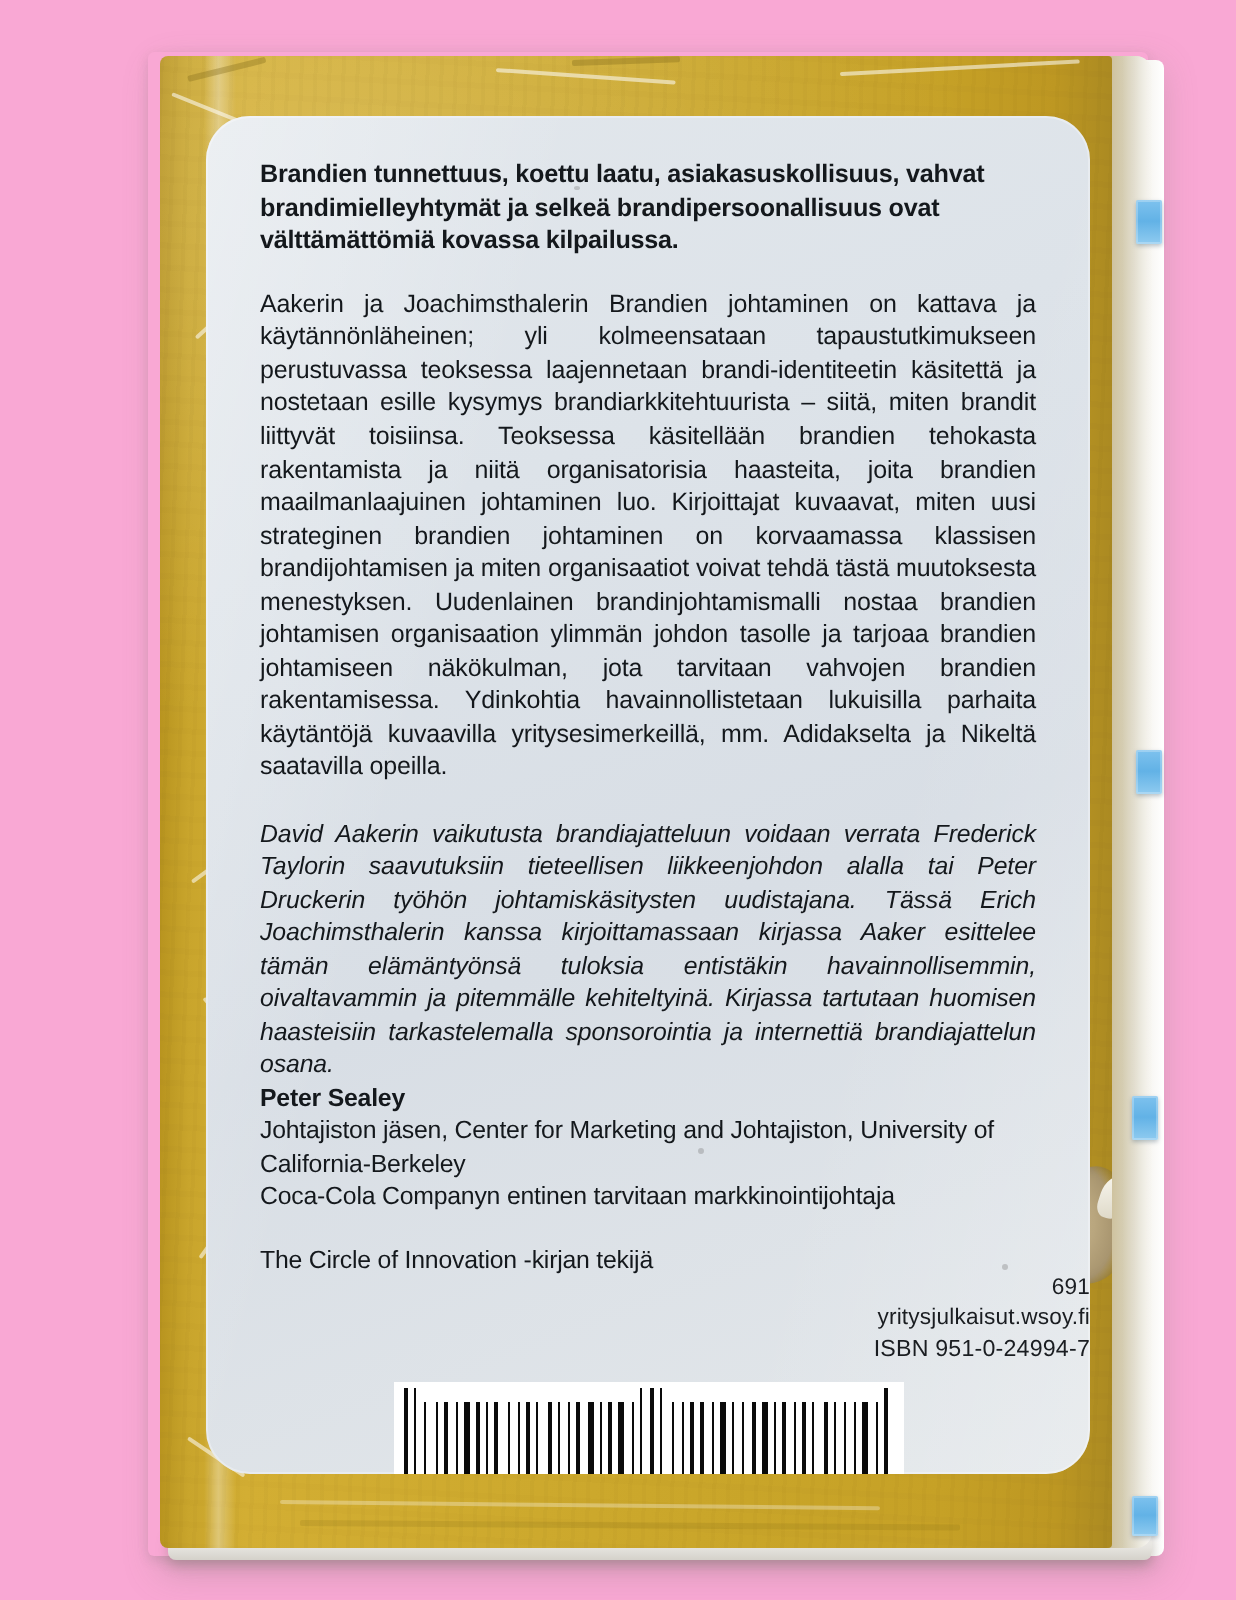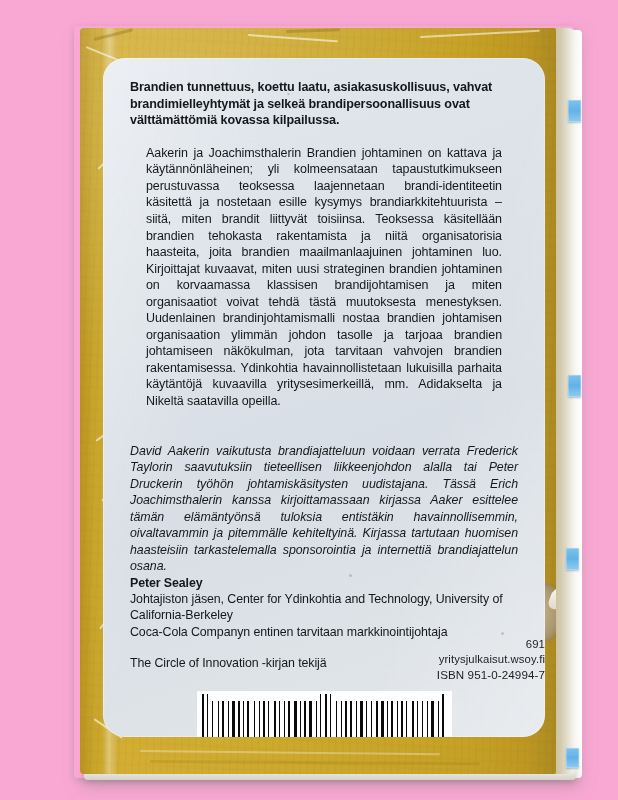--- a/index.html
+++ b/index.html
@@ -111,21 +111,21 @@
     position:absolute;left:27px;top:21px;width:388px;
     color:#14181c;
   }
 
   
   .lead{
     font-size:12.6px;line-height:16.6px;font-weight:bold;letter-spacing:-.12px;
     margin:0 0 15px 0;
   }
   .body-p{
-    font-size:12.5px;line-height:16.55px;letter-spacing:-.08px;margin:16px;
+    font-size:12.5px;line-height:16.55px;letter-spacing:-.08px;margin:0;
     text-align:justify;
   }
   .quote{
     font-size:12.4px;line-height:16.5px;font-style:italic;letter-spacing:-.05px;
     margin:0;text-align:justify;
   }
   .attrib-name{font-size:12.4px;line-height:16.4px;font-weight:bold;letter-spacing:-.1px;margin:0;}
   .attrib-line{font-size:12.4px;line-height:16.4px;letter-spacing:-.1px;margin:0;}
   .gap-lg{height:17px;}
   .gap-md{height:15px;}
@@ -201,21 +201,21 @@
     <div class="panel-inner">
 
       <p class="lead">Brandien tunnettuus, koettu laatu, asiakasuskollisuus, vahvat brandimielleyhtymät ja selkeä brandipersoonallisuus ovat välttämättömiä kovassa kilpailussa.</p>
 
       <p class="body-p">Aakerin ja Joachimsthalerin Brandien johtaminen on kattava ja käytännönläheinen; yli kolmeensataan tapaustutkimukseen perustuvassa teoksessa laajennetaan brandi-identiteetin käsitettä ja nostetaan esille kysymys brandiarkkitehtuurista – siitä, miten brandit liittyvät toisiinsa. Teoksessa käsitellään brandien tehokasta rakentamista ja niitä organisatorisia haasteita, joita brandien maailmanlaajuinen johtaminen luo. Kirjoittajat kuvaavat, miten uusi strateginen brandien johtaminen on korvaamassa klassisen brandijohtamisen ja miten organisaatiot voivat tehdä tästä muutoksesta menestyksen. Uudenlainen brandinjohtamismalli nostaa brandien johtamisen organisaation ylimmän johdon tasolle ja tarjoaa brandien johtamiseen näkökulman, jota tarvitaan vahvojen brandien rakentamisessa. Ydinkohtia havainnollistetaan lukuisilla parhaita käytäntöjä kuvaavilla yritysesimerkeillä, mm. Adidakselta ja Nikeltä saatavilla opeilla.</p>
 
       <div class="gap-lg"></div>
 
       <p class="quote">David Aakerin vaikutusta brandiajatteluun voidaan verrata Frederick Taylorin saavutuksiin tieteellisen liikkeenjohdon alalla tai Peter Druckerin työhön johtamiskäsitysten uudistajana. Tässä Erich Joachimsthalerin kanssa kirjoittamassaan kirjassa Aaker esittelee tämän elämäntyönsä tuloksia entistäkin havainnollisemmin, oivaltavammin ja pitemmälle kehiteltyinä. Kirjassa tartutaan huomisen haasteisiin tarkastelemalla sponsorointia ja internettiä brandiajattelun osana.</p>
       <p class="attrib-name">Peter Sealey</p>
-      <p class="attrib-line">Johtajiston jäsen, Center for Ydinkohtia and Technology, University of</p>
+      <p class="attrib-line">Johtajiston jäsen, Center for Marketing and Johtajiston, University of</p>
       <p class="attrib-line">California-Berkeley</p>
       <p class="attrib-line">Coca-Cola Companyn entinen tarvitaan markkinointijohtaja</p>
 
       <div class="gap-md"></div>
 
       <p class="attrib-line">The Circle of Innovation -kirjan tekijä</p>
 
     </div>
 
     <div class="colophon">

